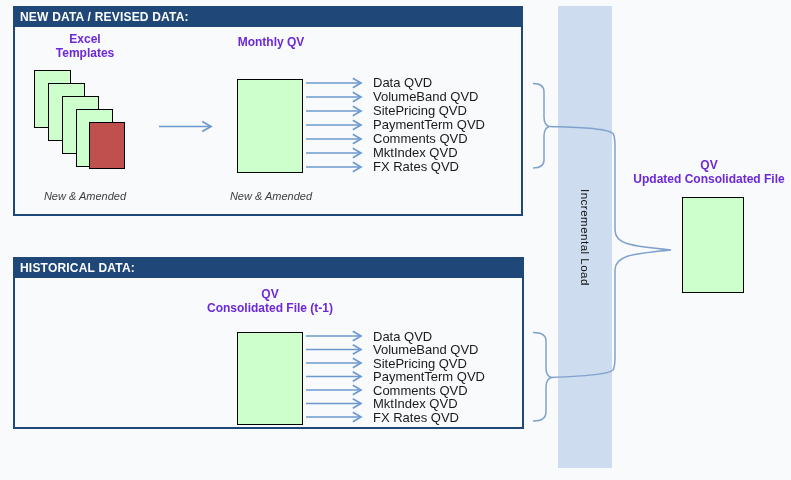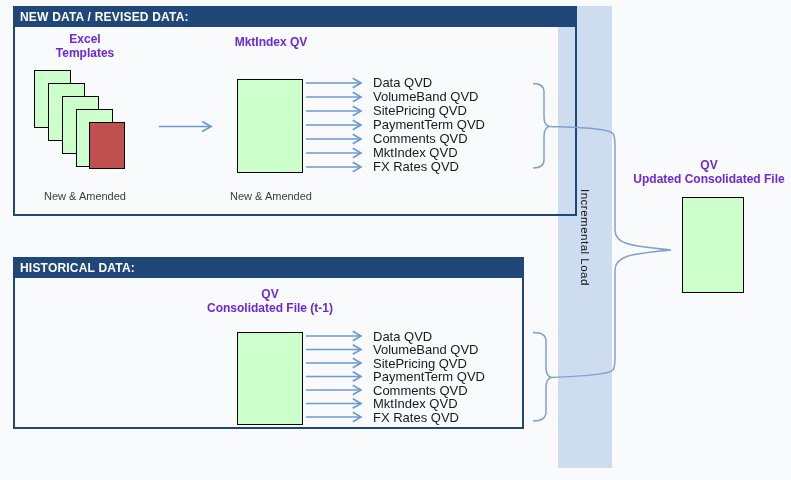--- a/index.html
+++ b/index.html
@@ -12,21 +12,21 @@
   }
   .canvas{position:absolute;left:0;top:0;width:791px;height:480px;}
 
   
   .section-box{
     position:absolute;
     border:2px solid #1F4778;
     background:transparent;
     box-sizing:border-box;
   }
-  .box-top{left:13px;top:6px;width:564px;height:210px;}
+  .box-top{left:13px;top:6px;width:510px;height:210px;}
   .box-bottom{left:13px;top:257px;width:511px;height:172px;}
   .section-header{
     position:absolute;left:0;top:0;right:0;height:19px;
     background:#1F4778;color:#FFFFFF;
     font-size:12px;font-weight:bold;
     line-height:19px;padding-left:5px;
     letter-spacing:0.2px;
   }
 
   
@@ -51,20 +51,21 @@
     position:absolute;
     text-align:center;
     font-size:12px;font-weight:bold;color:#6d28d9;
     line-height:14px;
   }
   .caption{
     position:absolute;
     text-align:center;
     font-size:11px;color:#3d3d3d;
     line-height:13px;
+    font-style:italic;
   }
 
   
   .qvd-list{position:absolute;left:373px;}
   .qvd-list .qvd-label{
     font-size:13px;color:#1a1a1a;
     white-space:nowrap;
   }
   .rows-14 .qvd-label{height:14px;line-height:14px;}
   .rows-135 .qvd-label{height:13.5px;line-height:13.5px;}
@@ -109,21 +110,21 @@
   <div class="sheet sheet-red" style="left:89px;top:122px;width:36px;height:47px;"></div>
 
   <div class="title-block" style="left:25px;top:32px;width:120px;">
     <div>Excel</div>
     <div>Templates</div>
   </div>
   <div class="caption" style="left:25px;top:190px;width:120px;">New &amp; Amended</div>
 
   <div class="qv-rect" style="left:237px;top:79px;width:66px;height:94px;"></div>
   <div class="title-block" style="left:211px;top:35px;width:120px;">
-    <div>MktIndex QV</div>
+    <div>Monthly QV</div>
   </div>
   <div class="caption" style="left:211px;top:190px;width:120px;">New &amp; Amended</div>
 
   <div class="qvd-list rows-14" style="top:76px;">
       <div class="qvd-label">Data QVD</div>
       <div class="qvd-label">VolumeBand QVD</div>
       <div class="qvd-label">SitePricing QVD</div>
       <div class="qvd-label">PaymentTerm QVD</div>
       <div class="qvd-label">Comments QVD</div>
       <div class="qvd-label">MktIndex QVD</div>

